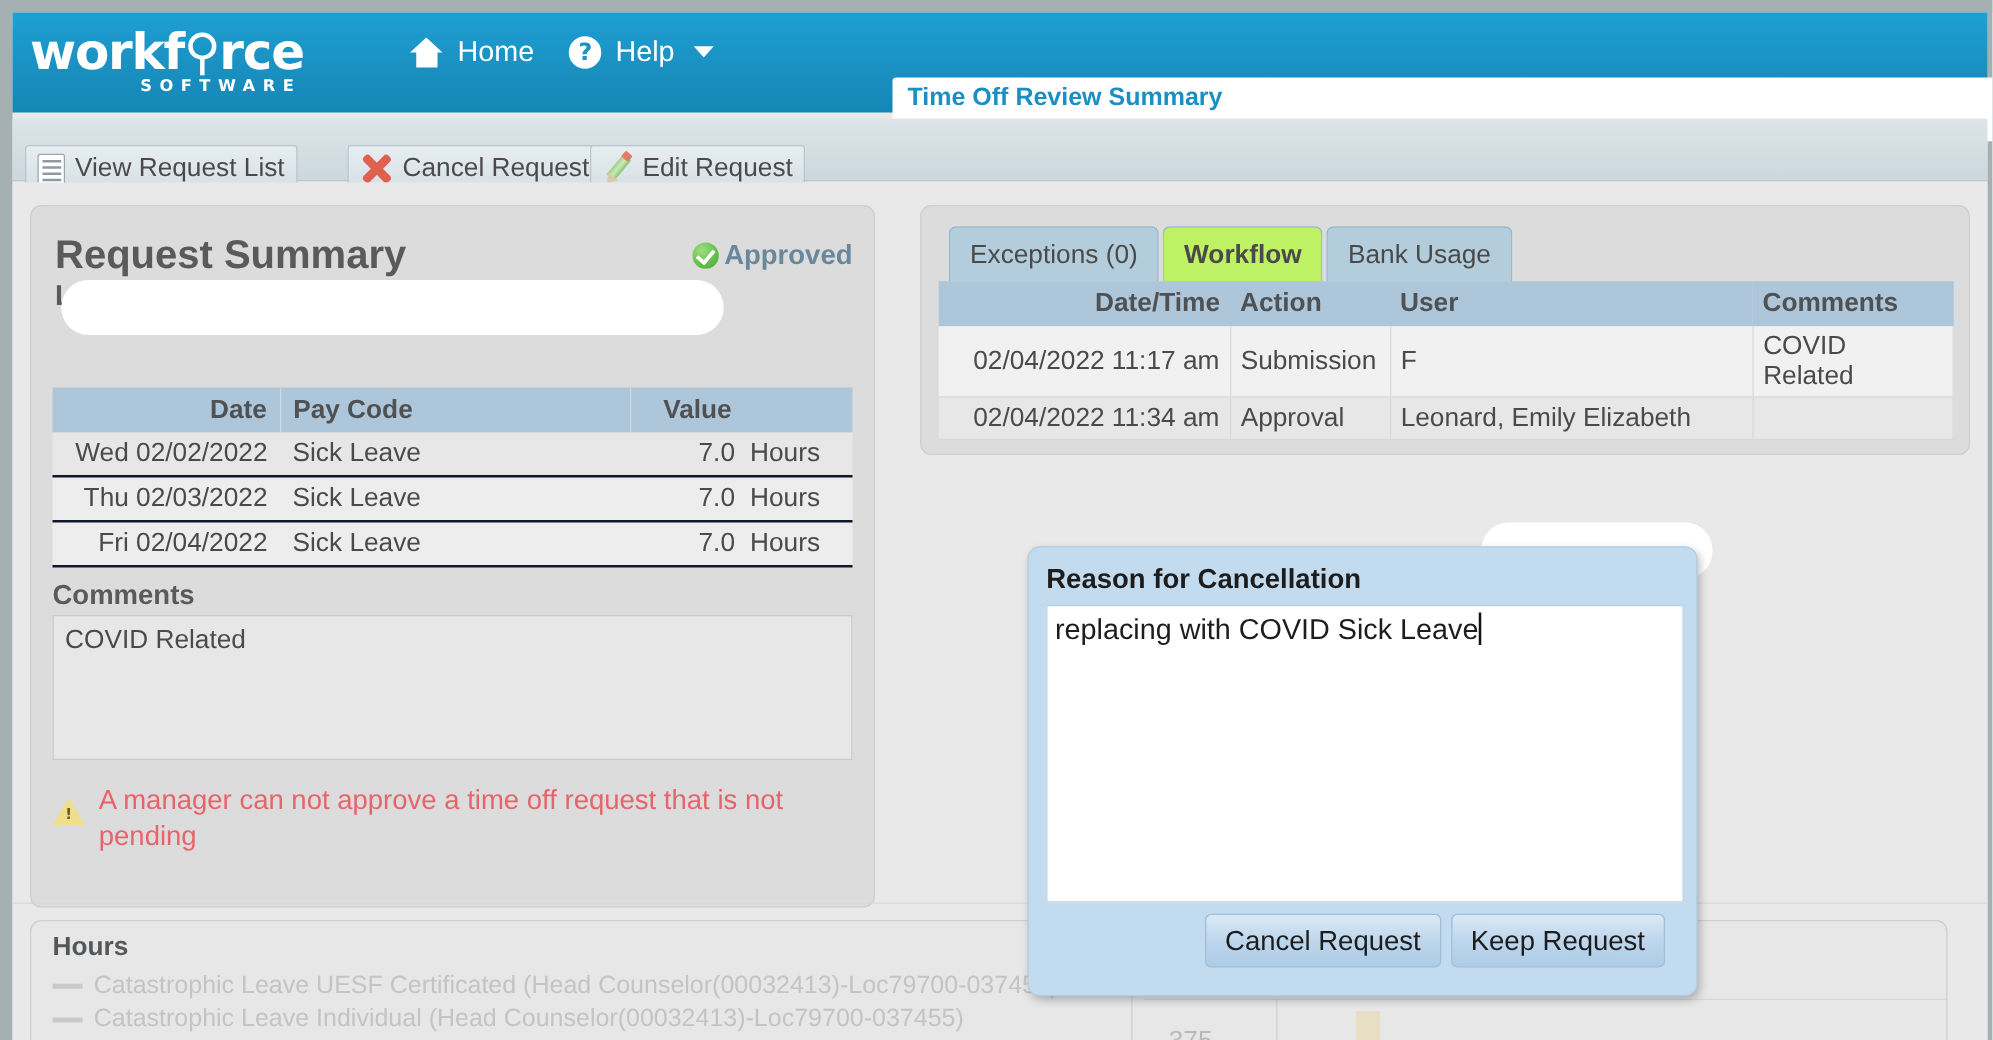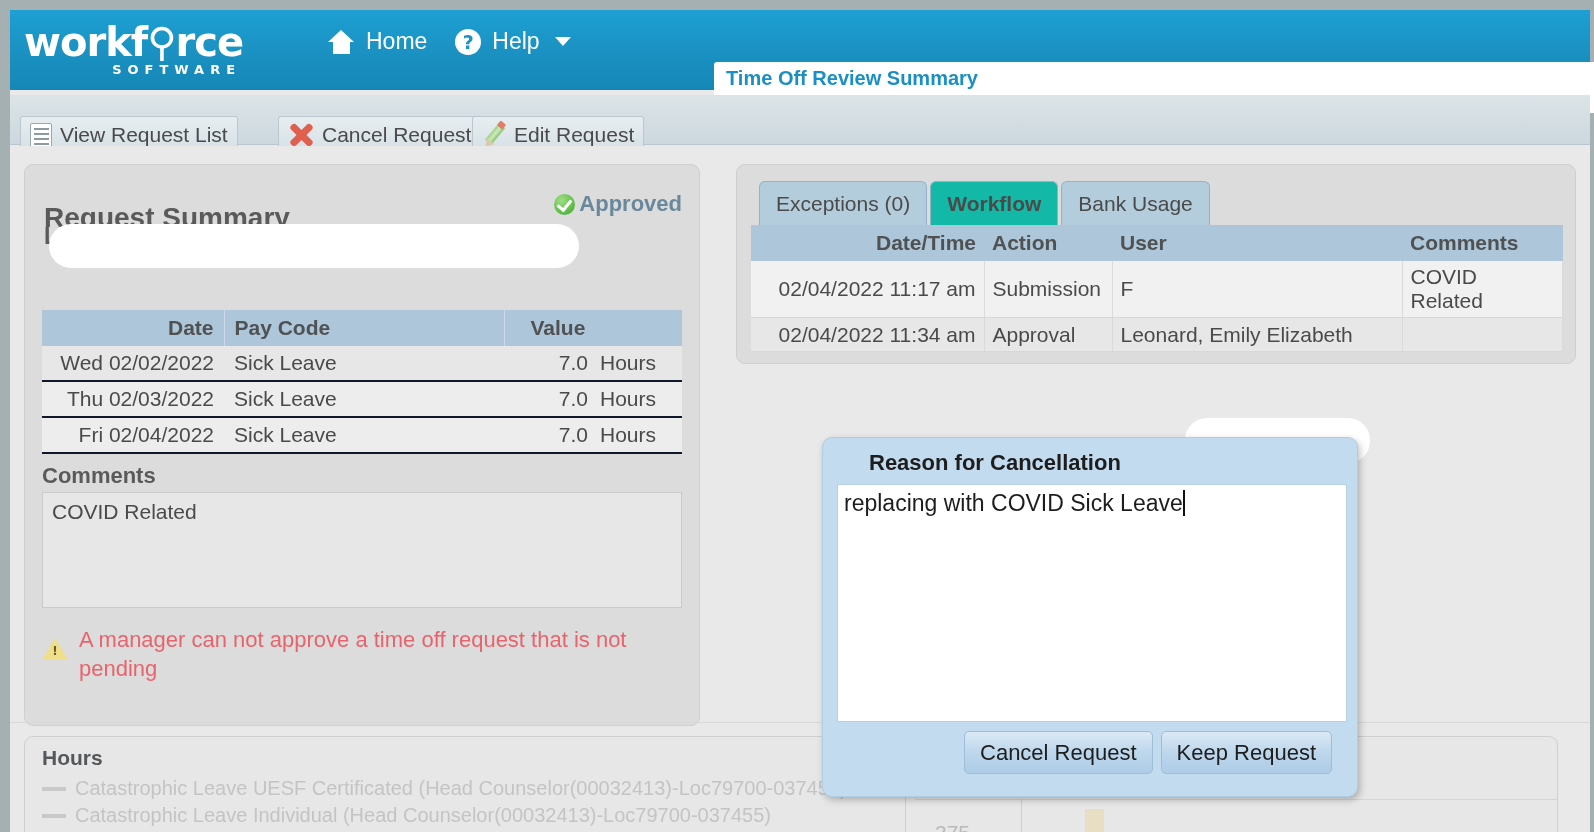--- a/index.html
+++ b/index.html
@@ -110,21 +110,21 @@
   }
 
   
   .content { position:absolute; left:10px; top:146px; width:1580px; height:686px; background:#e9e9e9; }
 
   
   .panel-left {
     position:absolute; left:14px; top:18px; width:676px; height:562px;
     background:#dcdcdc; border:1px solid #cfcfcf; border-radius:9px;
   }
-  .req-title { position:absolute; left:19px; top:37px; font-size:28px; font-weight:bold; color:#5a5a5a; }
+  .req-title { position:absolute; left:19px; top:20px; font-size:32px; font-weight:bold; color:#5a5a5a; }
   .approved {
     position:absolute; right:17px; top:26px; display:flex; align-items:center; gap:4px;
     font-size:22px; font-weight:bold; color:#69889c;
   }
   .check-circle {
     width:21px;height:21px;border-radius:50%;
     background:radial-gradient(circle at 35% 30%, #9ede82 0%, #53b63f 75%);
     position:relative; flex:0 0 auto;
   }
   .check-circle::after {
@@ -184,21 +184,21 @@
     position:absolute; left:726px; top:18px; width:840px; height:200px;
     background:#dcdcdc; border:1px solid #cfcfcf; border-radius:9px;
   }
   .tabs { position:absolute; left:22px; top:16px; display:flex; align-items:flex-end; }
   .tab {
     height:44px; padding:0 16px; display:flex; align-items:center;
     background:#b4cddd; border:1px solid #8fb4cc; border-bottom:none;
     border-top-left-radius:6px; border-top-right-radius:6px;
     font-size:21px; color:#4a4a4a; cursor:pointer; margin-right:3px;
   }
-  .tab.active { background:#14b8a6; border-color:#8fb4cc; font-weight:bold; }
+  .tab.active { background:#bef264; border-color:#8fb4cc; font-weight:bold; }
 
   .wf-table { position:absolute; left:14px; top:60px; width:812px; border-collapse:collapse; }
   .wf-table th {
     background:#adc6d9; color:#4f5153; font-size:21px; font-weight:bold;
     padding:5px 8px; height:36px;
   }
   .wf-table th.w-dt { text-align:right; width:233px; }
   .wf-table th.w-ac { text-align:left; width:128px; }
   .wf-table th.w-us { text-align:left; width:290px; }
   .wf-table th.w-cm { text-align:left; }
@@ -235,21 +235,21 @@
   .hrs-hline { position:absolute; left:0px; top:62px; width:644px; height:1px; background:#d6d6d6; }
   .content-hline { position:absolute; left:0px; top:576px; width:1580px; height:1px; background:#d8d8d8; }
 
   
   .modal {
     position:absolute; left:822px; top:437px; width:536px; height:360px;
     background:#c3dbee; border:1px solid #b0cde4; border-radius:10px;
     box-shadow:2px 3px 7px rgba(0,0,0,0.25); z-index:40;
   }
   .modal-title {
-    position:absolute; left:14px; top:12px; font-size:22px; font-weight:bold; color:#1d1d1d;margin-left:32px;
+    position:absolute; left:14px; top:12px; font-size:22px; font-weight:bold; color:#1d1d1d;
   }
   .modal-textarea {
     position:absolute; left:14px; top:46px; width:510px; height:238px;
     background:#fff; border:1px solid #b7cfe2; padding:5px 6px;
     font-size:23px; color:#1d1d1d; overflow:hidden;
   }
   .caret { display:inline-block; width:2px; height:26px; background:#111; vertical-align:-5px; }
   .modal-buttons { position:absolute; right:25px; bottom:22px; display:flex; gap:8px; }
   .mbtn {
     height:43px; padding:0 15px; display:flex; align-items:center; justify-content:center;

